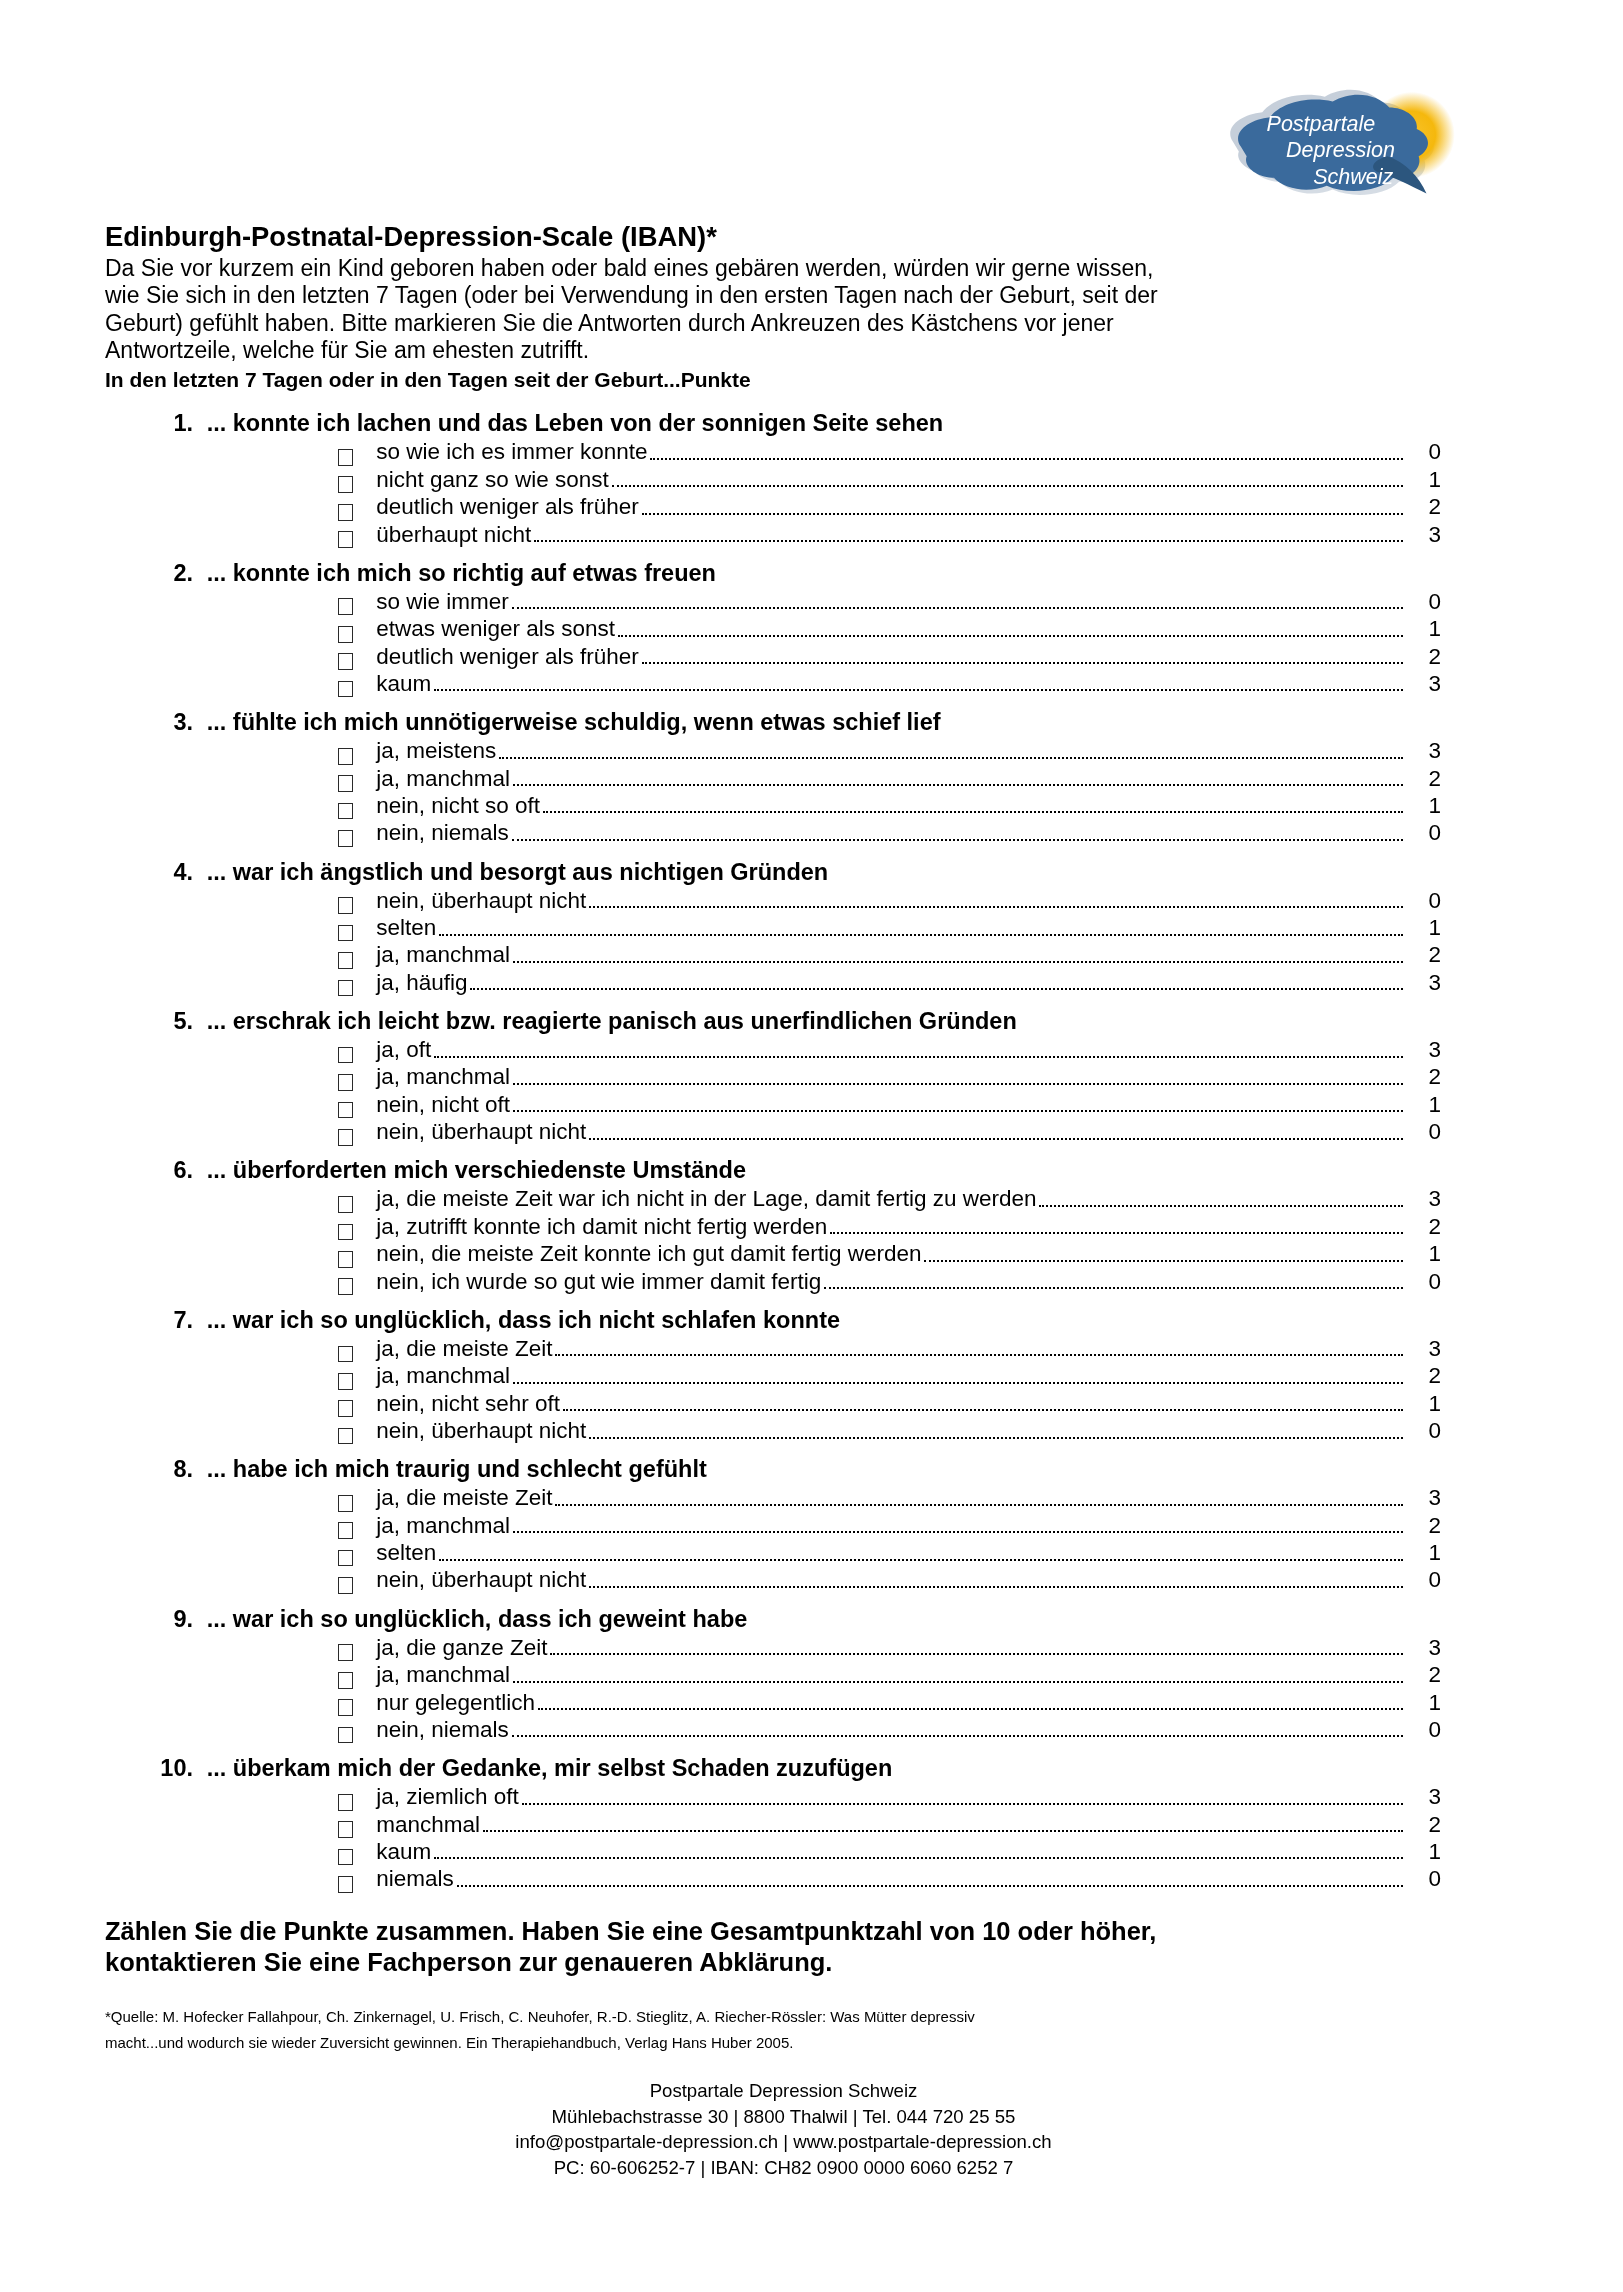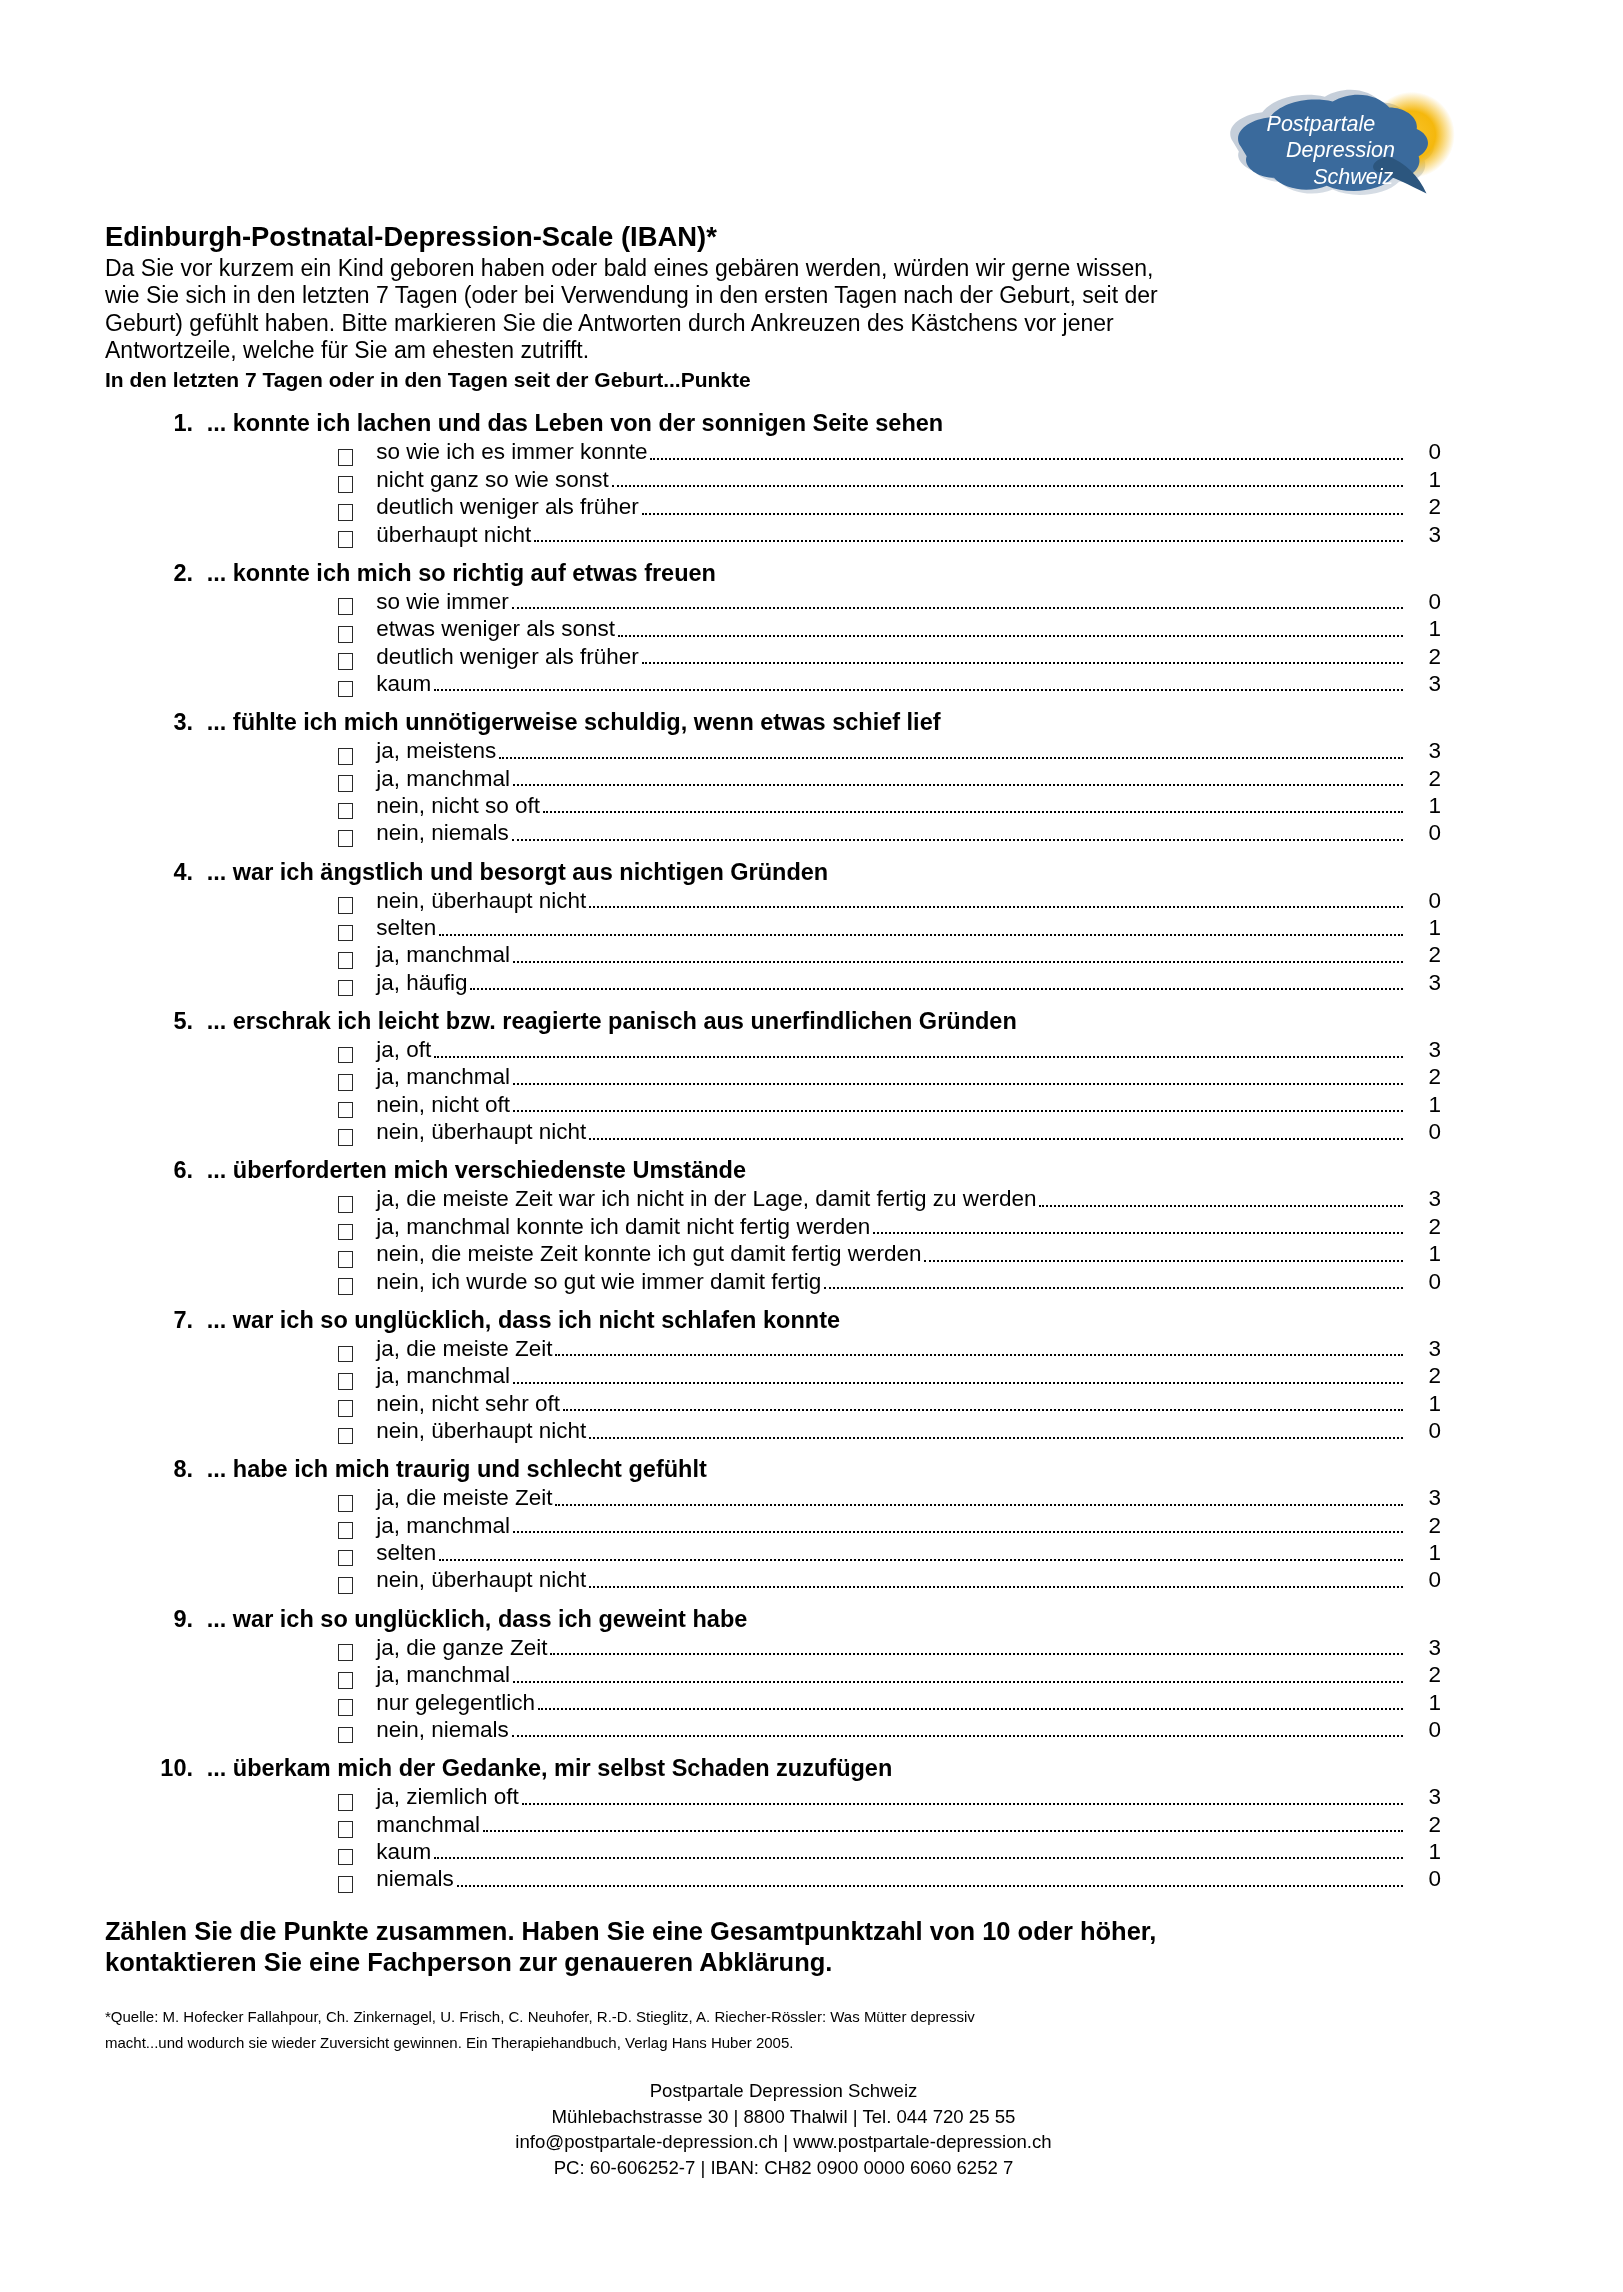--- a/index.html
+++ b/index.html
@@ -293,21 +293,21 @@
     <div>
   <div class="opt">
     <span class="box"></span>
     <span class="opt-label">ja, die meiste Zeit war ich nicht in der Lage, damit fertig zu werden</span>
     <span class="dots"></span>
     <span class="opt-score">3</span>
   </div>
 
   <div class="opt">
     <span class="box"></span>
-    <span class="opt-label">ja, manchmal konnte ich damit nicht fertig werden</span>
+    <span class="opt-label">ja, zutrifft konnte ich damit nicht fertig werden</span>
     <span class="dots"></span>
     <span class="opt-score">2</span>
   </div>
 
   <div class="opt">
     <span class="box"></span>
     <span class="opt-label">nein, die meiste Zeit konnte ich gut damit fertig werden</span>
     <span class="dots"></span>
     <span class="opt-score">1</span>
   </div>

